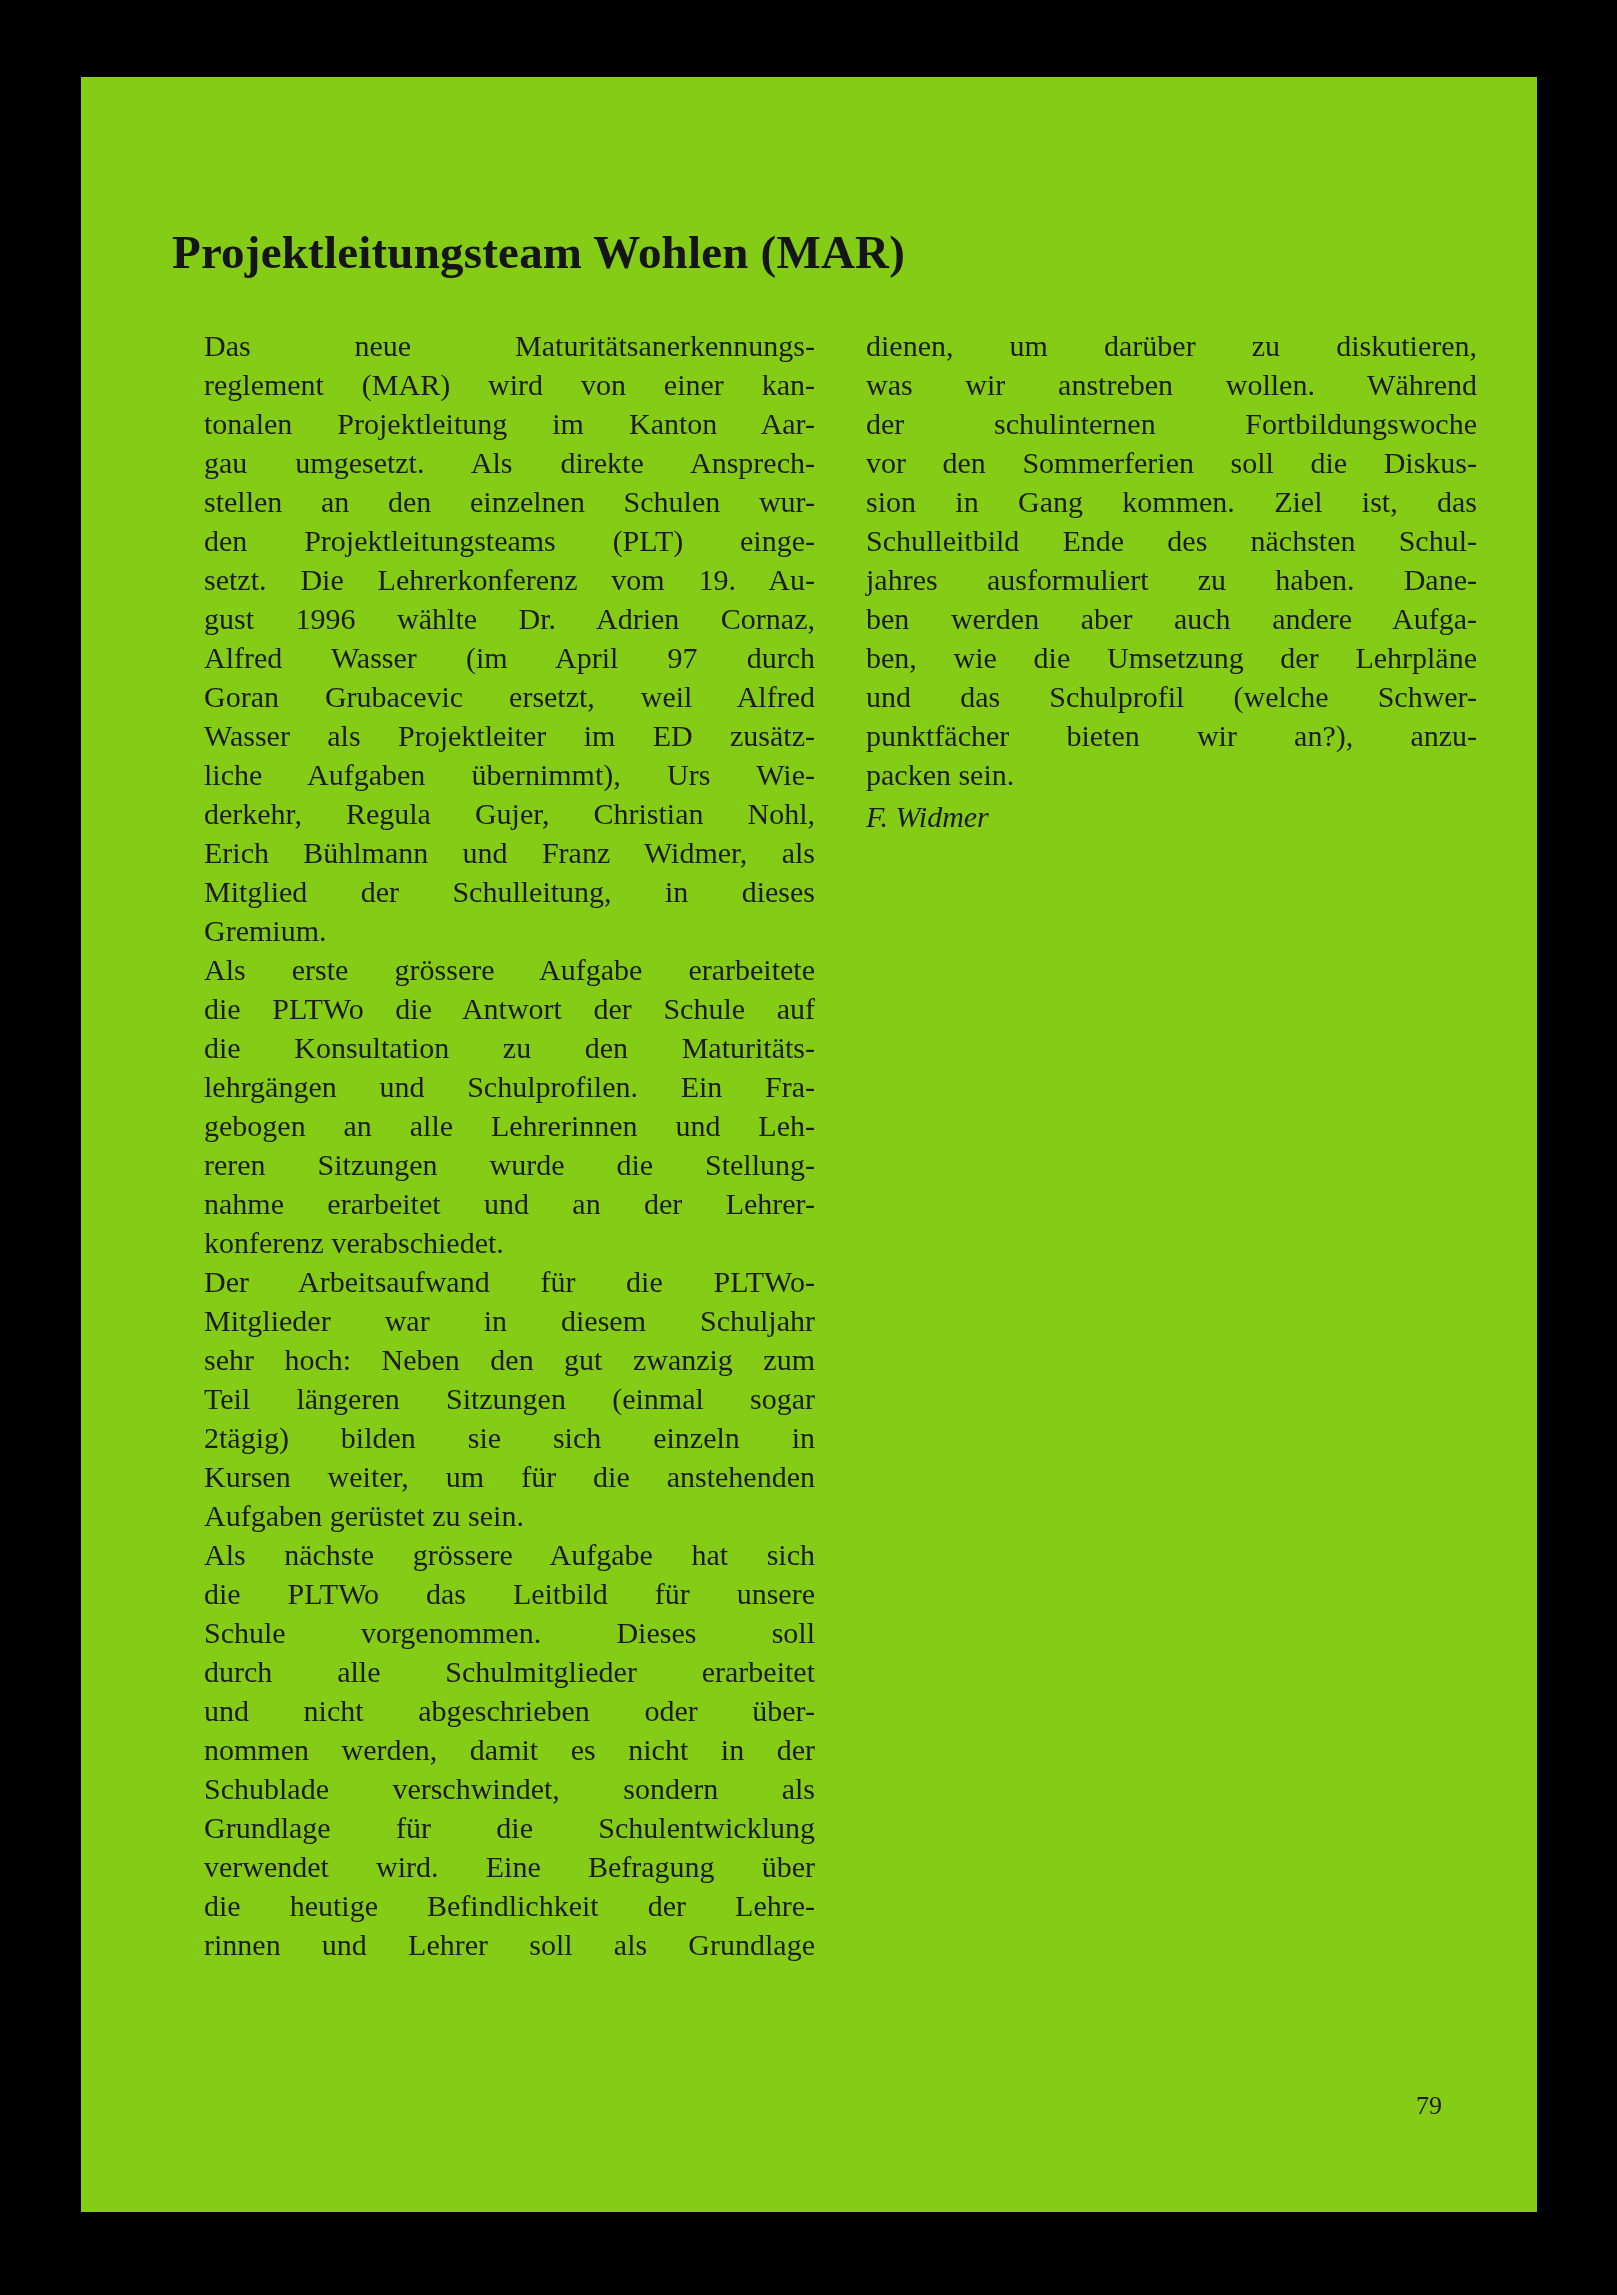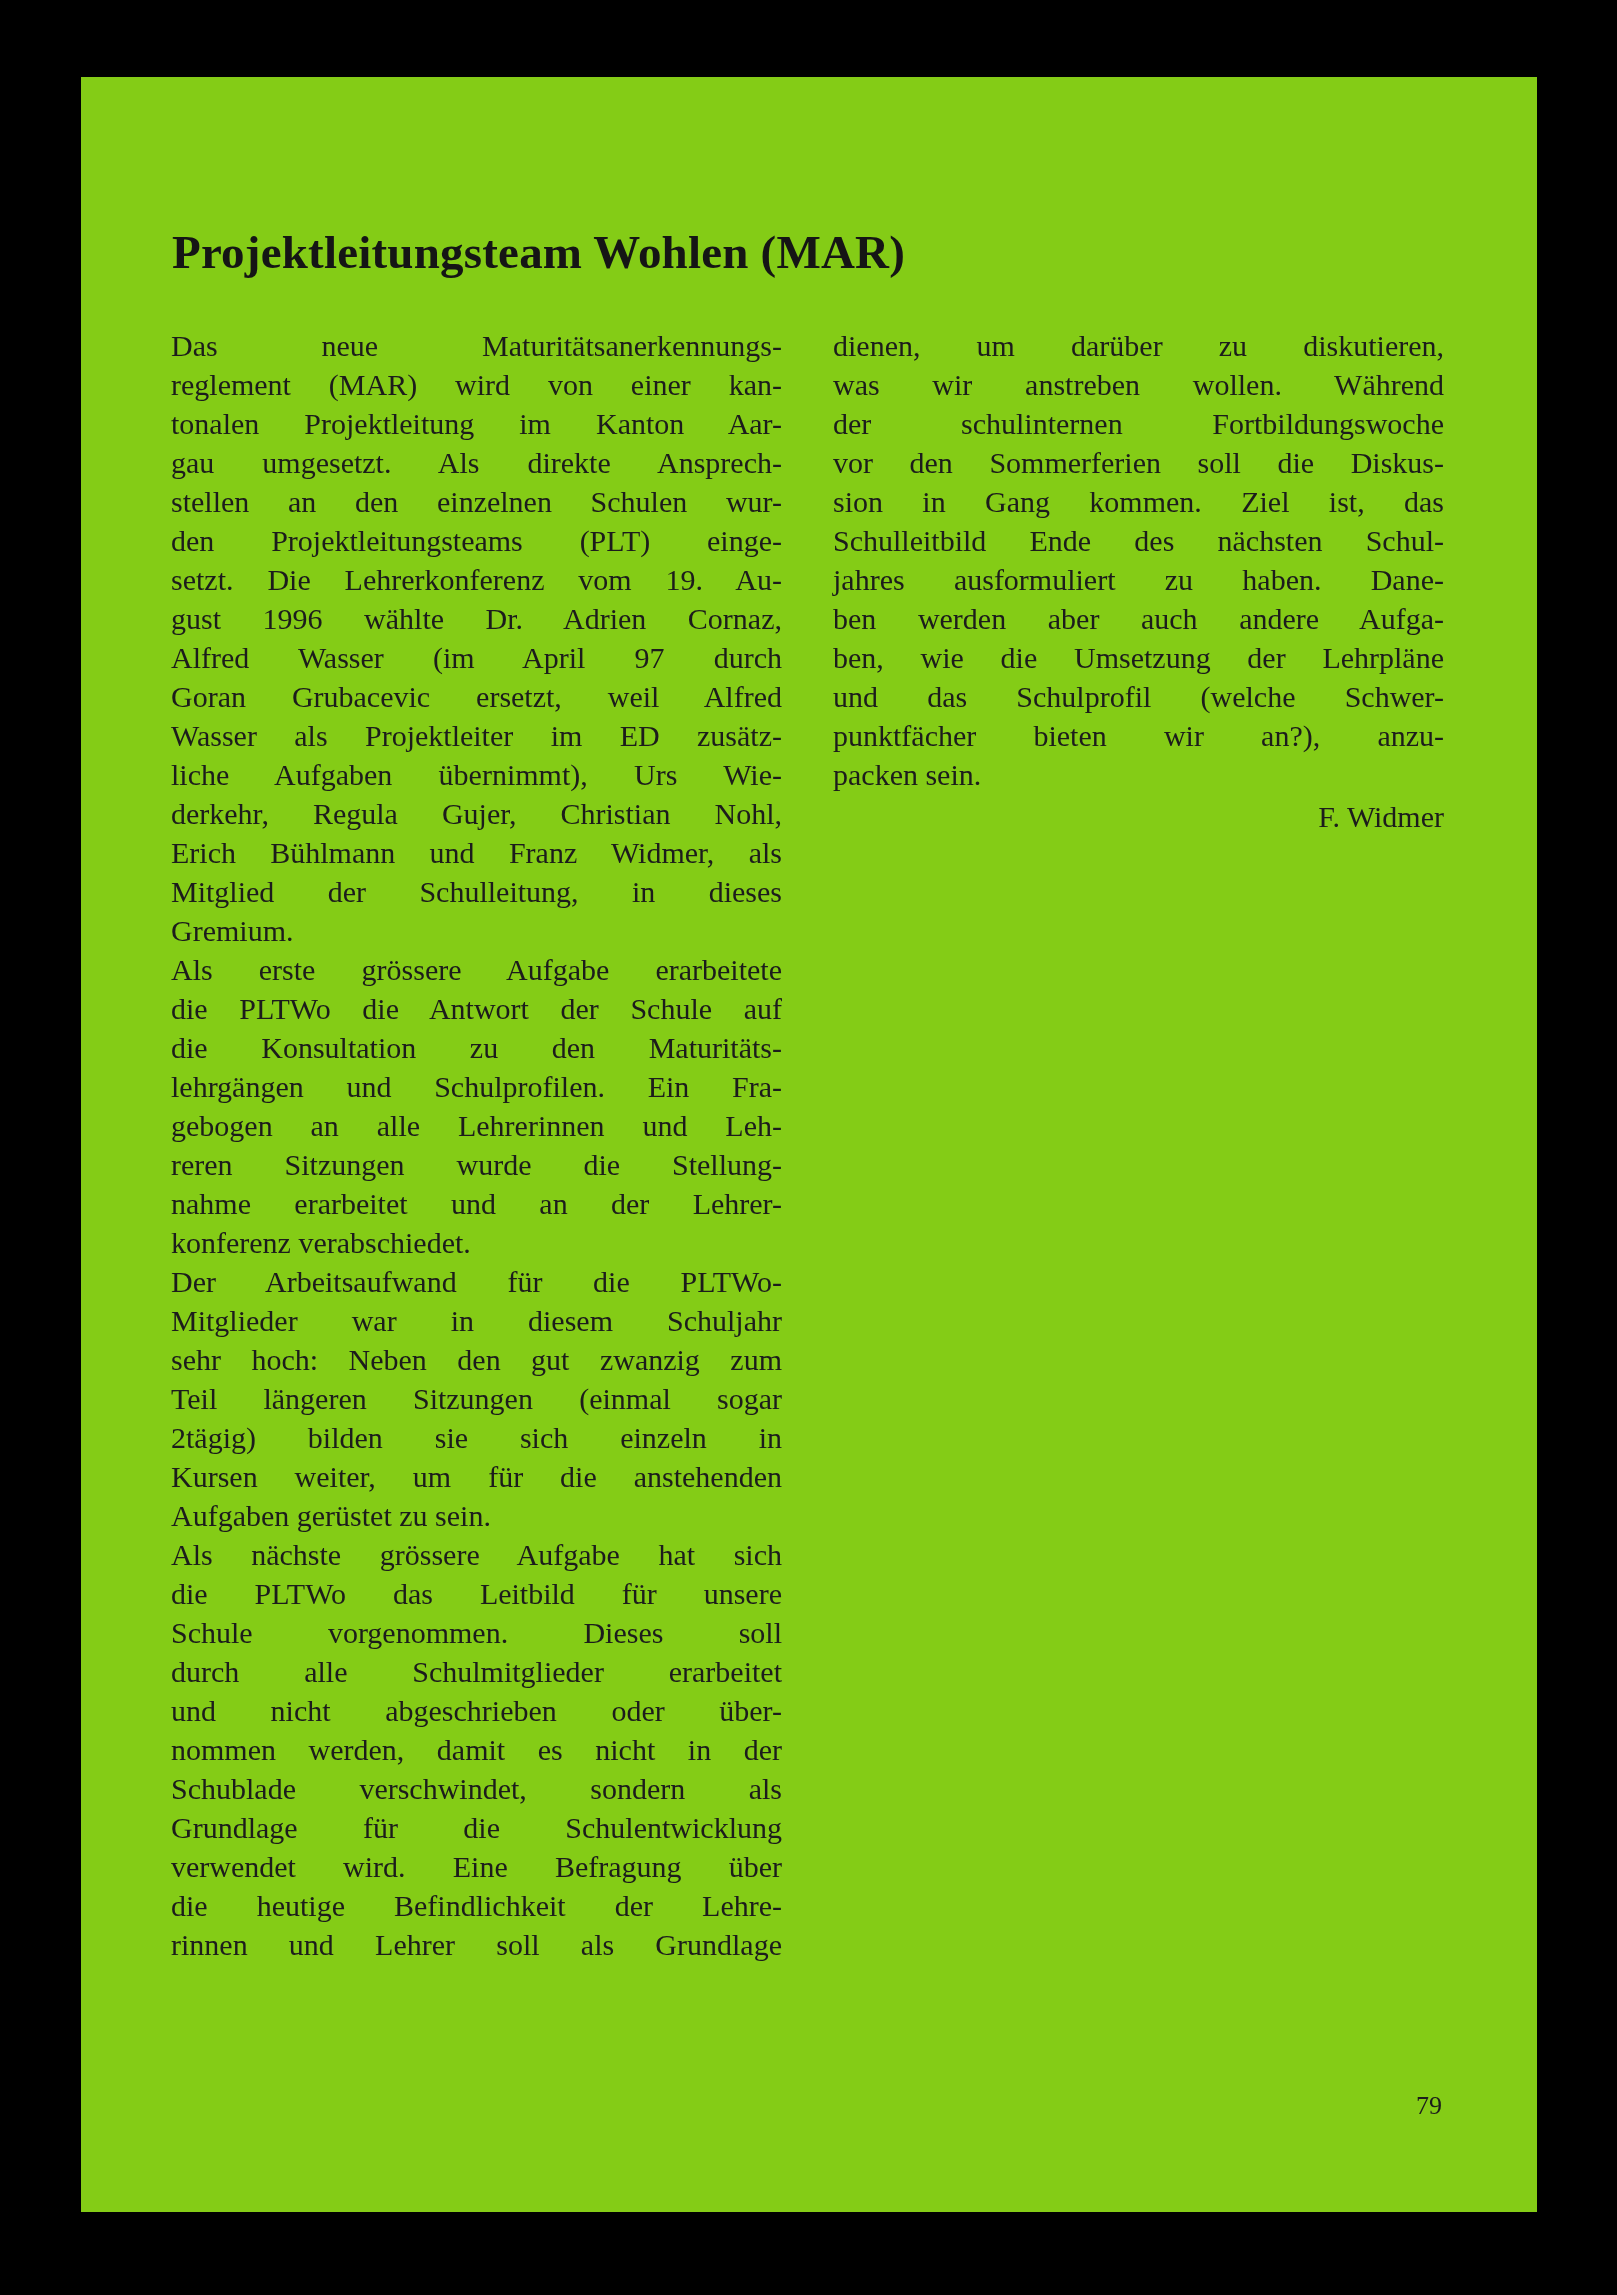--- a/index.html
+++ b/index.html
@@ -24,36 +24,37 @@
       font-size: 47px;
       letter-spacing: 0.2px;
       color: #151515;
       white-space: nowrap;
     }
     .col {
       position: absolute;
       font-family: "Liberation Serif", "DejaVu Serif", serif;
       font-size: 30px;
       color: #1c1c1c;
+      margin-left: 33px;
     }
     .col-left { left: 90px; top: 249px; width: 611px; }
     .col-right { left: 752px; top: 249px; width: 611px; }
     .line {
       height: 39px;
       line-height: 39px;
       text-align: justify;
       text-align-last: justify;
       white-space: nowrap;
       overflow: visible;
     }
     .line.last { text-align-last: left; }
     .signature {
       height: 39px;
       line-height: 39px;
-      text-align: right;
+      font-style: italic;
       margin-top: 3.2px;
     }
     .page-number {
       position: absolute;
       right: 95px; top: 2014px;
       font-family: "Liberation Serif", "DejaVu Serif", serif;
       font-size: 26px;
       color: #1c1c1c;
     }
   </style>

